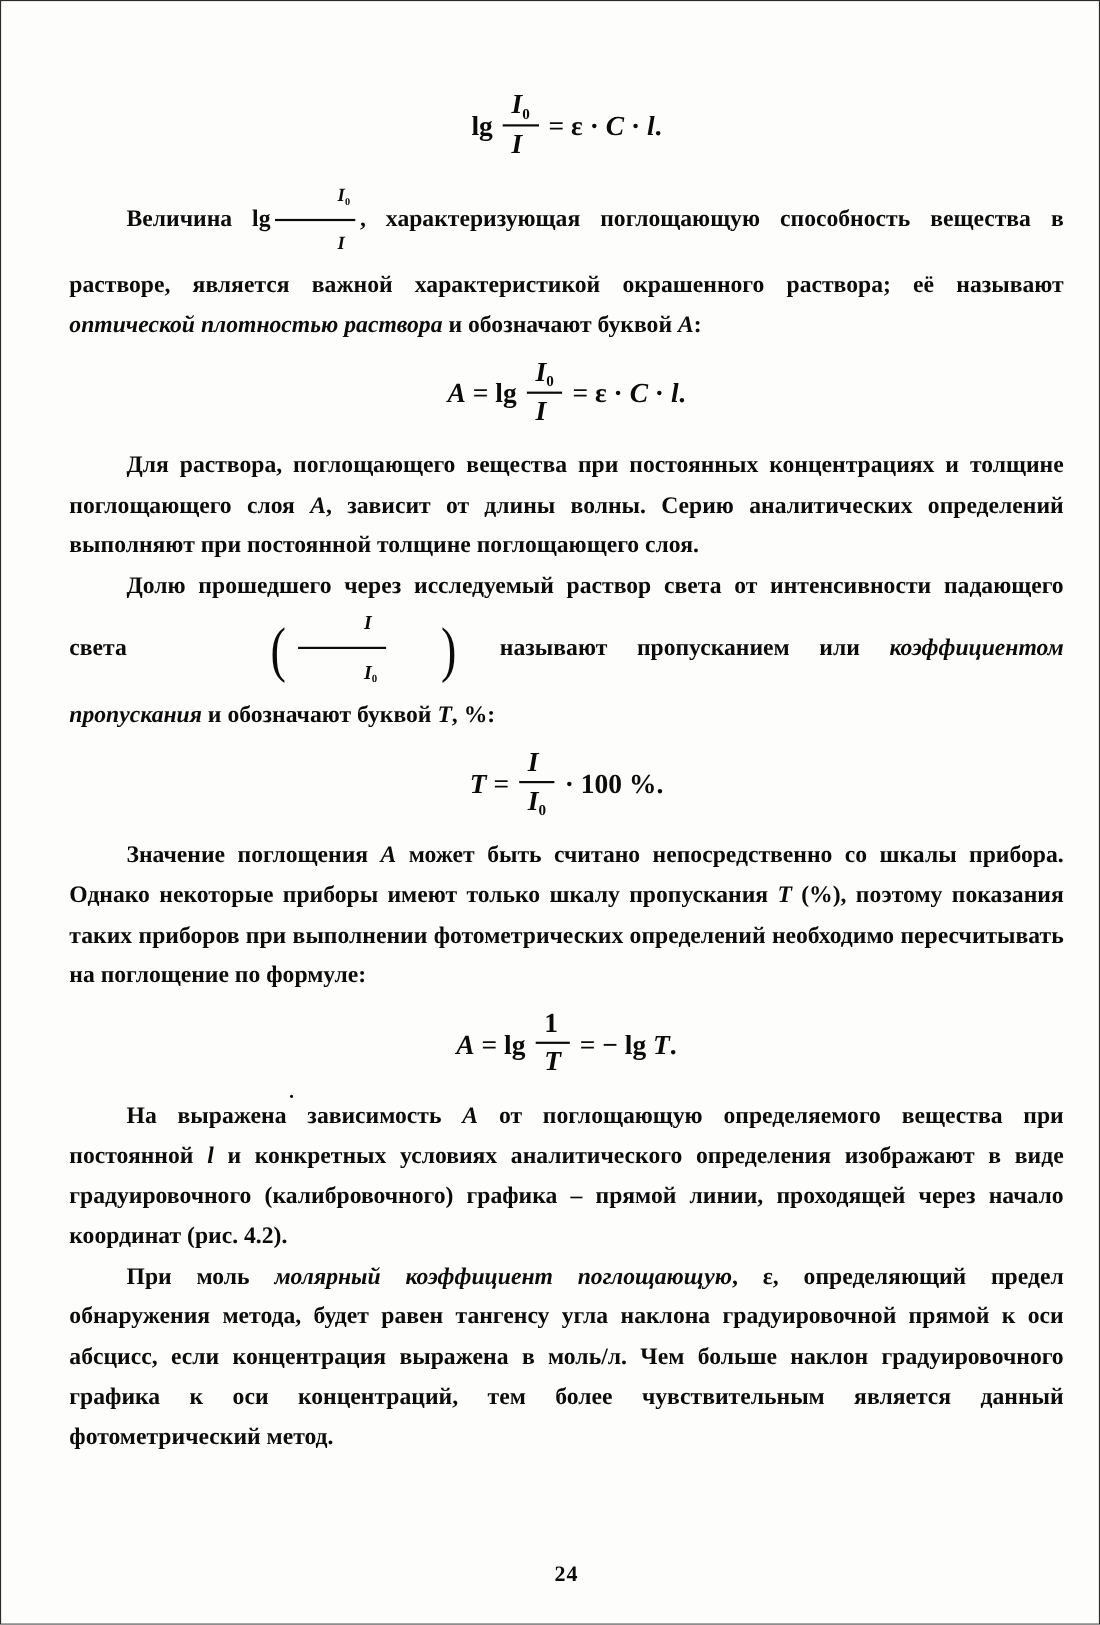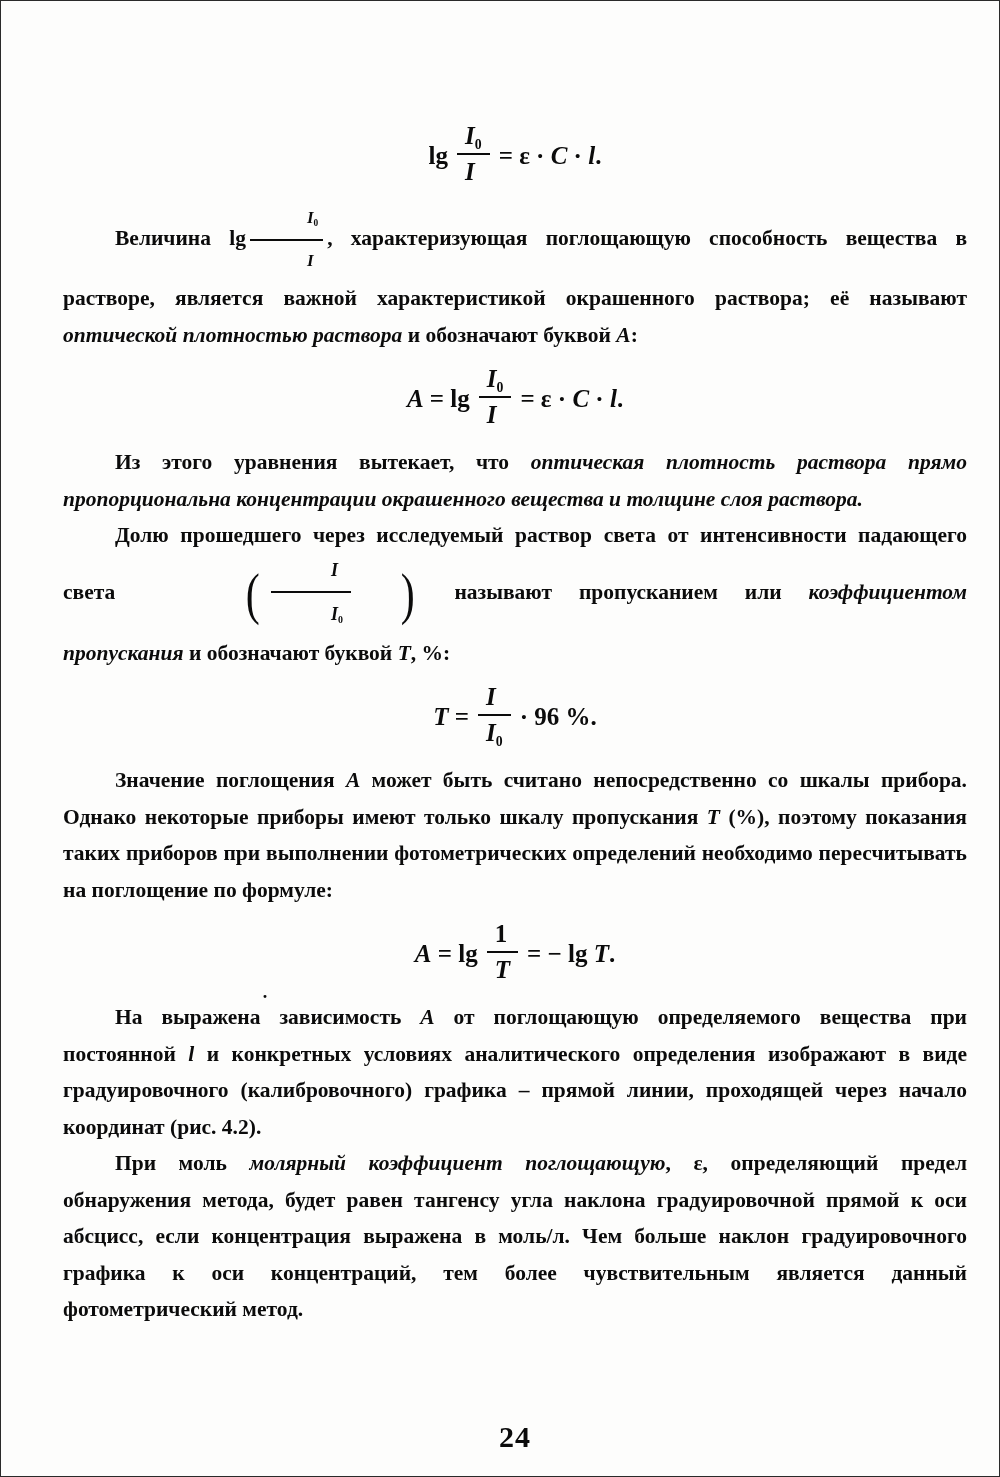--- a/index.html
+++ b/index.html
@@ -16,21 +16,21 @@
     font-weight: bold;
     color: #0b0b0b;
   }
   .page-frame {
     position: absolute;
     inset: 0;
     border: 1px solid #2a2a2a;
     pointer-events: none;
   }
   .content {
-    padding: 110px 33px 0 63px;
+    padding: 70px 33px 0 63px;
   }
   p.para {
     margin: 0;
     font-size: 21.5px;
     line-height: 36.5px;
     text-align: justify;
     text-indent: 52px;
   }
   .it { font-style: italic; }
   .rm { font-style: normal; }
@@ -92,21 +92,21 @@
     transform: scaleX(0.75);
   }
   .paren-frac .frac { margin: 0 2px; font-size: 18px; }
 
   .page-number {
     position: absolute;
     top: 1420px;
     left: 63px;
     width: 904px;
     text-align: center;
-    font-size: 30px;
+    font-size: 20px;
     letter-spacing: 1px;
   }
   .stray-dot {
     position: absolute;
     top: 988px;
     left: 262px;
     font-size: 18px;
     line-height: 1;
   }
 </style>
@@ -120,27 +120,27 @@
   <div class="formula">
     <span class="rm">lg</span><span class="frac"><span class="num"><span class="it">I</span><sub class="f-sub">0</sub></span><span class="den"><span class="it">I</span></span></span><span class="rm">= ε · </span><span class="it">C</span><span class="rm"> · </span><span class="it">l</span><span class="rm">.</span>
   </div>
 
   <p class="para"><span>Величина </span><span class="rm">lg</span><span class="frac frac-inline"><span class="num"><span class="it">I</span><sub class="f-sub">0</sub></span><span class="den"><span class="it">I</span></span></span><span>, характеризующая поглощающую способность вещества в растворе, является важной характеристикой окрашенного раствора; её называют </span><span class="it">оптической плотностью раствора</span><span> и обозначают буквой </span><span class="it">A</span><span>:</span></p>
 
   <div class="formula">
     <span class="it">A</span><span class="rm"> = lg</span><span class="frac"><span class="num"><span class="it">I</span><sub class="f-sub">0</sub></span><span class="den"><span class="it">I</span></span></span><span class="rm">= ε · </span><span class="it">C</span><span class="rm"> · </span><span class="it">l</span><span class="rm">.</span>
   </div>
 
+  <p class="para"><span>Для раствора, поглощающего вещества при постоянных концентрациях и толщине поглощающего слоя </span><span class="it">A</span><span>, зависит от длины волны. Серию аналитических определений выполняют при постоянной толщине поглощающего слоя.</span></p>
 
-  <p class="para"><span>Из этого уравнения вытекает, что </span><span class="it">оптическая плотность раствора прямо пропорциональна концентрации окрашенного вещества и толщине слоя раствора.</span></p>
 
   <p class="para"><span>Долю прошедшего через исследуемый раствор света от интенсивности падающего света </span><span class="paren-frac"><span class="bigparen">(</span><span class="frac"><span class="num"><span class="it">I</span></span><span class="den"><span class="it">I</span><sub class="f-sub">0</sub></span></span><span class="bigparen">)</span></span><span> называют пропусканием или </span><span class="it">коэффициентом пропускания</span><span> и обозначают буквой </span><span class="it">T</span><span>, %:</span></p>
 
   <div class="formula">
-    <span class="it">T</span><span class="rm"> =</span><span class="frac"><span class="num"><span class="it">I</span></span><span class="den"><span class="it">I</span><sub class="f-sub">0</sub></span></span><span class="rm">· 96 %.</span>
+    <span class="it">T</span><span class="rm"> =</span><span class="frac"><span class="num"><span class="it">I</span></span><span class="den"><span class="it">I</span><sub class="f-sub">0</sub></span></span><span class="rm">· 100 %.</span>
   </div>
 
   <p class="para"><span>Значение поглощения </span><span class="it">A</span><span> может быть считано непосредственно со шкалы прибора. Однако некоторые приборы имеют только шкалу пропускания </span><span class="it">T</span><span> (%), поэтому показания таких приборов при выполнении фотометрических определений необходимо пересчитывать на поглощение по формуле:</span></p>
 
   <div class="formula">
     <span class="it">A</span><span class="rm"> = lg</span><span class="frac"><span class="num"><span class="rm">1</span></span><span class="den"><span class="it">T</span></span></span><span class="rm">= − lg </span><span class="it">T</span><span class="rm">.</span>
   </div>
 
   <p class="para"><span>На выражена зависимость </span><span class="it">A</span><span> от поглощающую определяемого вещества при постоянной </span><span class="it">l</span><span> и конкретных условиях аналитического определения изображают в виде градуировочного (калибровочного) графика – прямой линии, проходящей через начало координат (рис. 4.2).</span></p>
 

